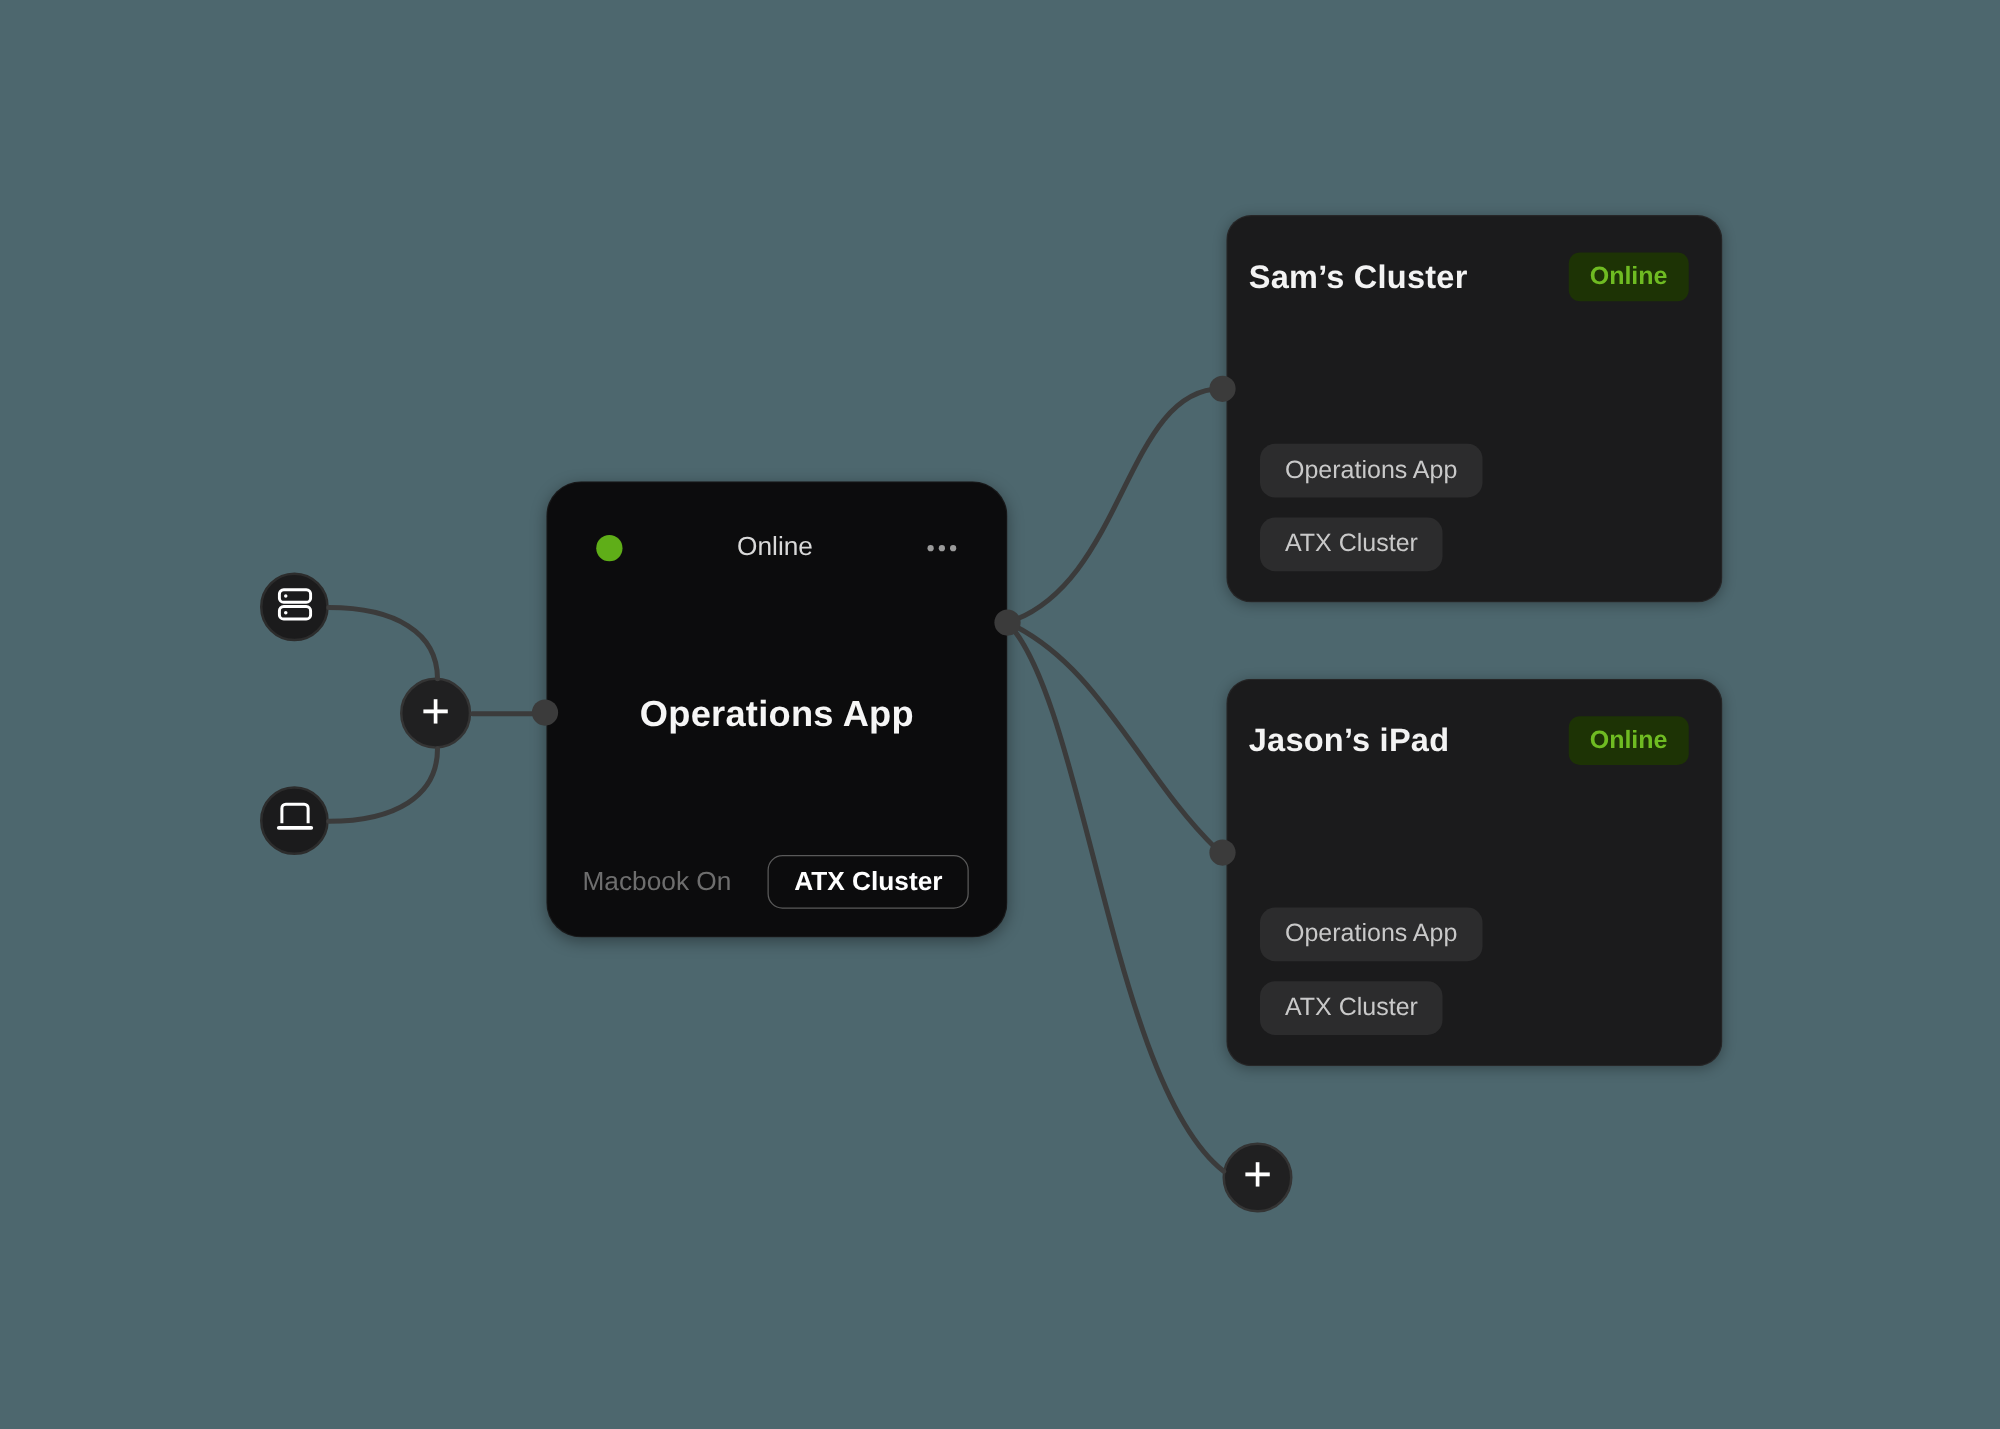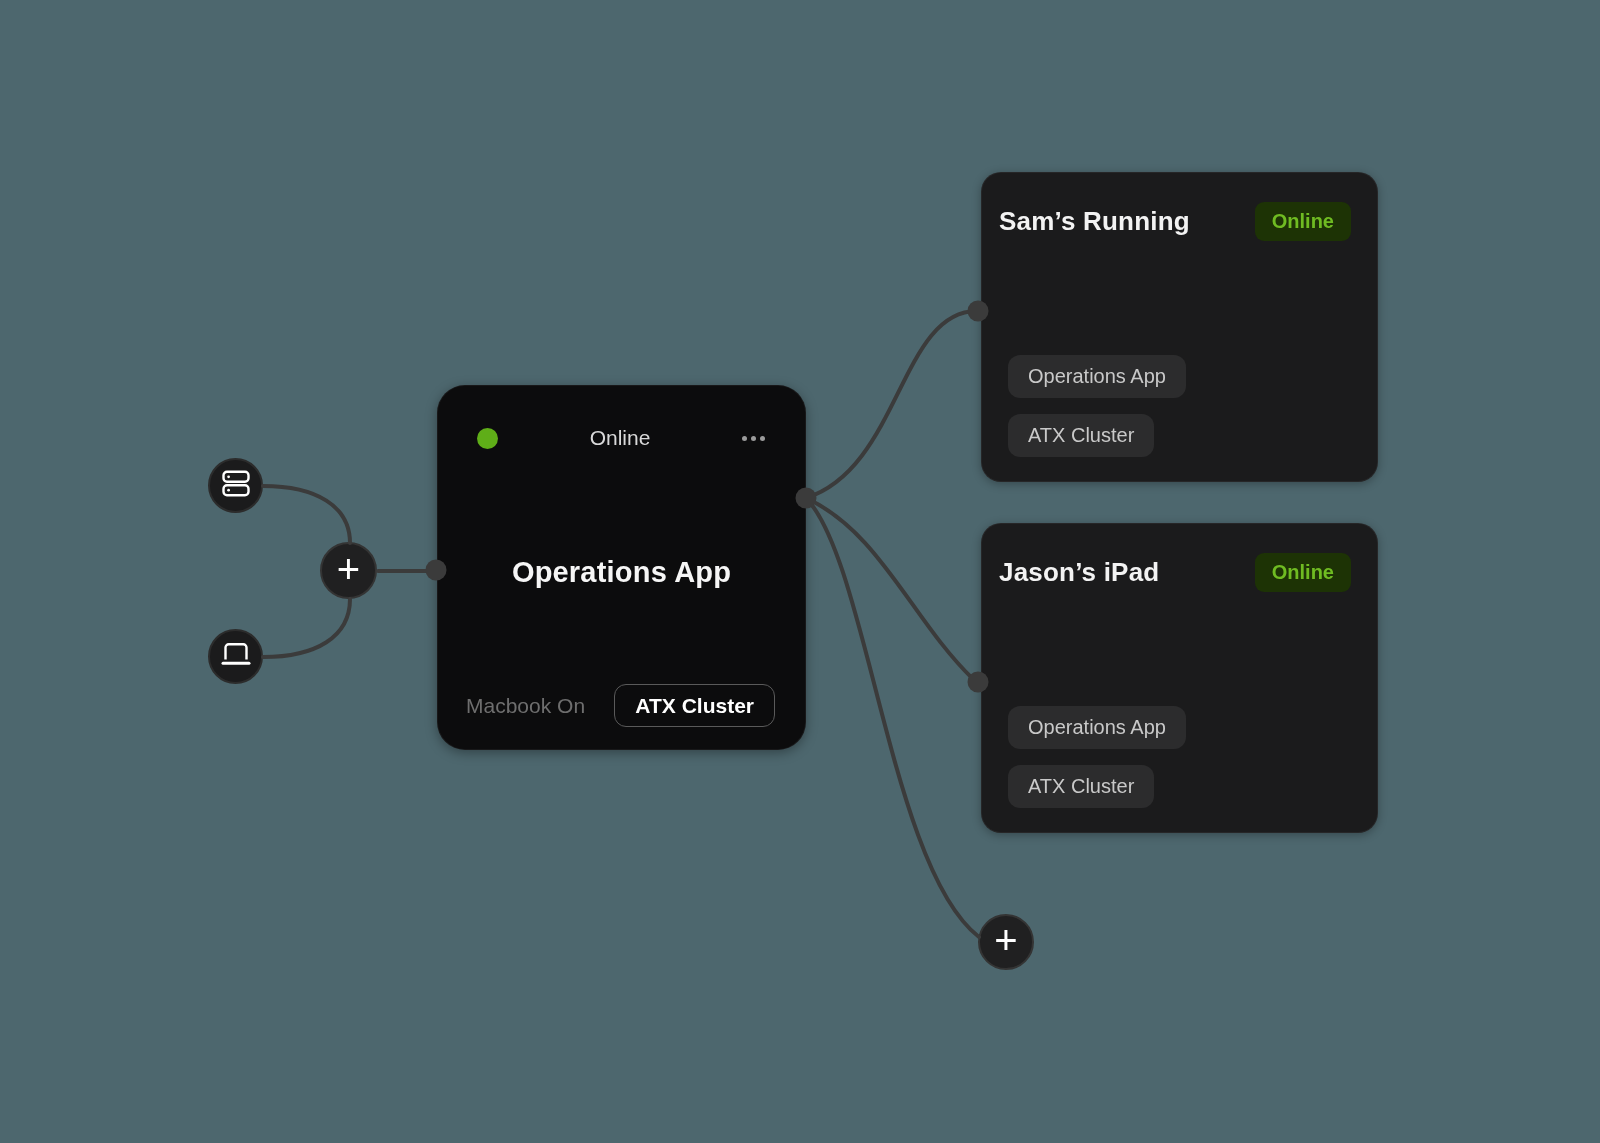--- a/index.html
+++ b/index.html
@@ -124,21 +124,21 @@
     position: absolute;
     width: 397px; height: 310px;
     background: #1B1B1C;
     border: 1px solid rgba(255,255,255,0.05);
     box-sizing: border-box;
     border-radius: 20px;
     box-shadow: 0 2px 10px rgba(0,0,0,0.30);
     z-index: 2;
   }
   .device-card.sam   { left: 981px; top: 172px; }
-  .device-card.jason { left: 981px; top: 523px; }
+  .device-card.jason { left: 981px; top: 543px; }
   .device-header {
     position: absolute;
     top: 29px; left: 17px; right: 26px; height: 39px;
     display: flex; align-items: center; justify-content: space-between;
   }
   .device-title {
     color: #F3F3F3;
     font-size: 26px;
     font-weight: 600;
     letter-spacing: 0.2px;
@@ -229,21 +229,21 @@
     </div>
     <div class="app-title">Operations App</div>
     <div class="app-footer">
       <span class="running-on">Macbook On</span>
       <button class="cluster-button">ATX Cluster</button>
     </div>
   </div>
 
   <div class="device-card sam">
     <div class="device-header">
-      <span class="device-title">Sam’s Running</span>
+      <span class="device-title">Sam’s Cluster</span>
       <span class="online-badge">Online</span>
     </div>
     <div class="device-tags">
       <span class="tag">Operations App</span>
       <span class="tag">ATX Cluster</span>
     </div>
   </div>
 
   <div class="device-card jason">
     <div class="device-header">

